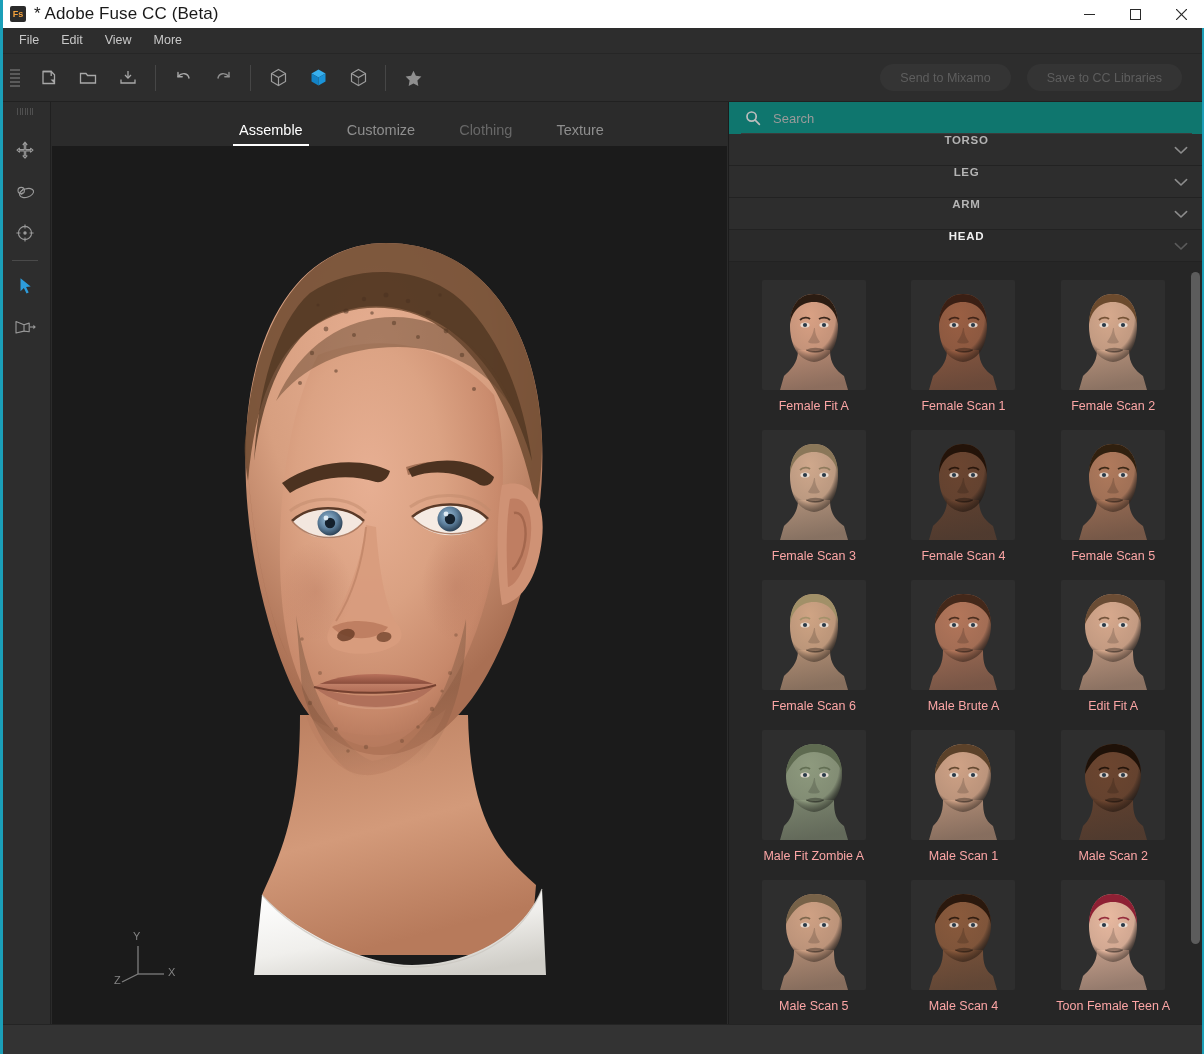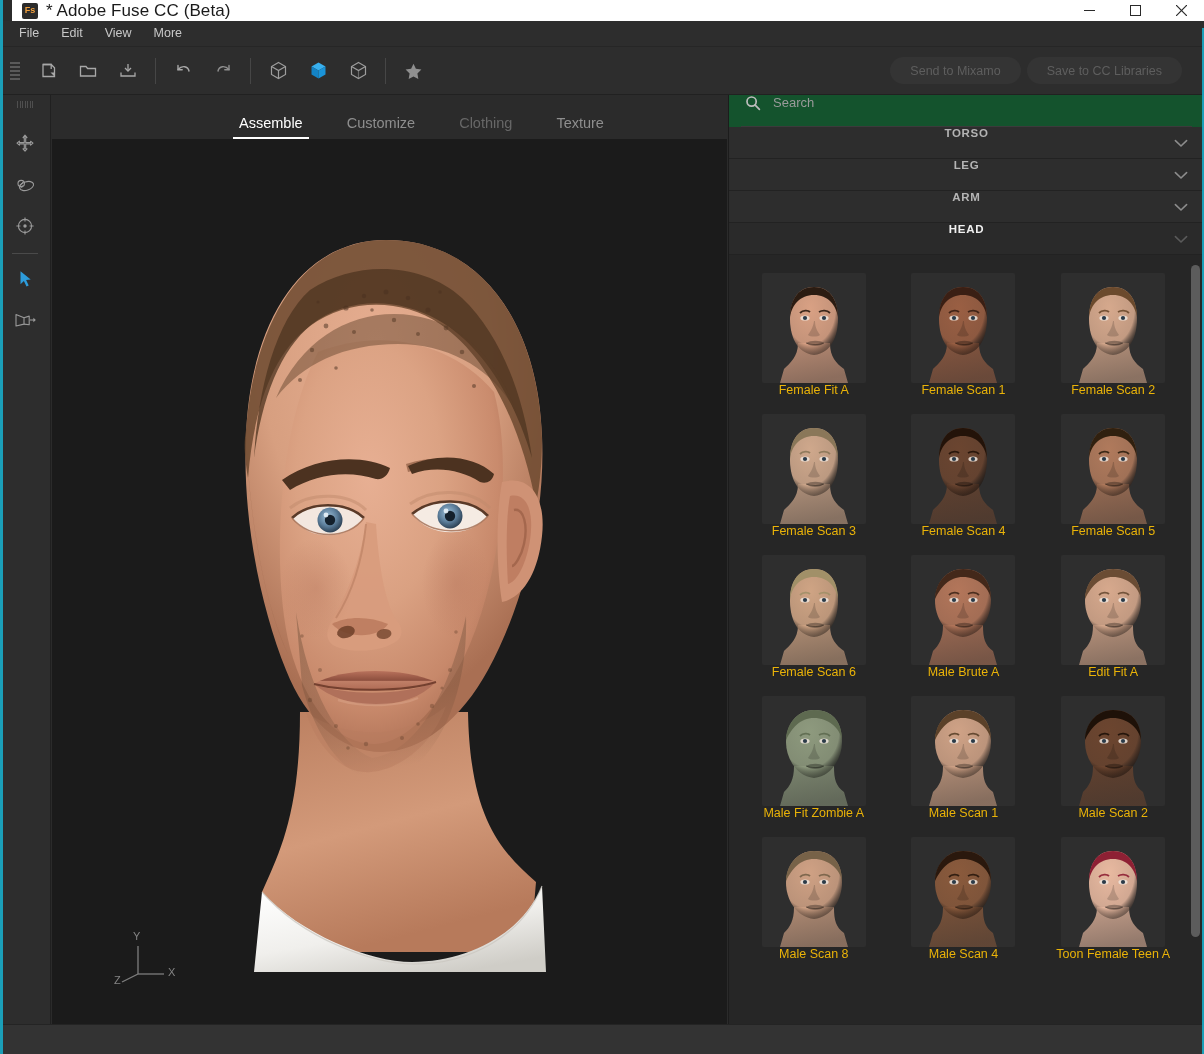--- a/index.html
+++ b/index.html
@@ -19,23 +19,23 @@
   .focus-strip {
     position: absolute; left: 0; top: 0; bottom: 0;
     width: 3px; background: #1b9fb8; z-index: 50;
   }
   .focus-strip-right {
     position: absolute; right: 0; top: 28px; bottom: 0;
     width: 2px; background: #1b9fb8; z-index: 50;
   }
   
   .titlebar {
-    height: 21px; background: #ffffff;
+    height: 28px; background: #ffffff;
     display: flex; align-items: center;
-    flex: none; position: relative; z-index: 40; margin-left: 12px;
+    flex: none; position: relative; z-index: 40;
   }
   .title-icon {
     width: 16px; height: 16px; margin-left: 10px; margin-right: 8px;
     background: #2b2b2b; border-radius: 2px;
     display: flex; align-items: center; justify-content: center;
     font-size: 9px; font-weight: bold; color: #f2a03d;
     font-family: "Liberation Sans", sans-serif; line-height: 1;
   }
   .title-text { font-size: 17px; color: #1a1a1a; letter-spacing: .1px; }
   .win-btns { margin-left: auto; display: flex; height: 28px; }
@@ -61,21 +61,21 @@
   .tb-grip {
     width: 10px; height: 22px; margin-right: 8px;
     display: flex; flex-direction: column; justify-content: center; gap: 2px;
   }
   .tb-grip i { display: block; height: 2px; background: #5a5a5a; width: 10px; }
   .tb-btn {
     width: 40px; height: 34px; display: flex; align-items: center;
     justify-content: center; color: #a8a8a8;
   }
   .tb-sep { width: 1px; height: 26px; background: #464646; margin: 0 7px; }
-  .tb-right { margin-left: auto; display: flex; gap: 6px; padding-right: 22px; }
+  .tb-right { margin-left: auto; display: flex; gap: 16px; padding-right: 22px; }
   .pill-btn {
     height: 27px; border-radius: 14px; background: #343434;
     color: #5e5e5e; font-size: 12.5px; display: flex; align-items: center;
     justify-content: center; padding: 0 20px; white-space: nowrap;
   }
   
   .body-row { flex: 1; display: flex; min-height: 0; }
   
   .rail {
     width: 51px; background: #2d2d2d; flex: none;
@@ -131,22 +131,22 @@
     position: absolute; font-size: 11px; color: #848484;
     font-family: "Liberation Sans", sans-serif;
   }
   
   .rpanel {
     width: 476px; flex: none; background: #262626;
     display: flex; flex-direction: column; border-left: 1px solid #1c1c1c;
     min-height: 0;
   }
   .search-row {
-    height: 32px; flex: none; display: flex; align-items: flex-start;
-    padding: 0 14px 0 16px; background: #14532d; position: relative;
+    height: 32px; flex: none; display: flex; align-items: center;
+    padding: 0 14px 0 16px; background: #0f766e; position: relative;
   }
   .search-row:after {
     content:""; position:absolute; left:12px; right:12px; bottom:0;
     height:1px; background:#3b3b3b;
   }
   .search-icon { color: #bdbdbd; margin-right: 12px; display:flex; }
   .search-input {
     flex: 1; background: transparent; border: 0; outline: 0;
     color: #d6d6d6; font-size: 13px; font-family: "Liberation Sans", sans-serif;
   }
@@ -171,21 +171,21 @@
   .cell {
     display: flex; flex-direction: column; align-items: center;
     padding-bottom: 16px;
   }
   .thumb {
     width: 104px; height: 110px; background: #2e2e2e;
     border-radius: 2px; position: relative; overflow: hidden;
     display: flex; align-items: flex-end; justify-content: center;
   }
   .cell-label {
-    font-size: 12.5px; color: #eab308;
+    margin-top: 9px; font-size: 12.5px; color: #fca5a5;
     text-align: center; line-height: 1.2; white-space: nowrap;
   }
   
   .vscroll {
     position: absolute; right: 4px; top: 10px; width: 9px;
     background: transparent;
   }
   .vthumb {
     width: 9px; border-radius: 5px; background: #5c5c5c;
   }
@@ -1001,21 +1001,21 @@
                   <ellipse cx="62" cy="45" rx="4.6" ry="2.6" fill="#f0e6de" opacity="0.85"></ellipse>
                   <circle cx="43" cy="45" r="2.1" fill="#2a3a48"></circle>
                   <circle cx="62" cy="45" r="2.1" fill="#2a3a48"></circle>
                   <path d="M38 40 C41 37 46 37 48 39" fill="none" stroke="#776248" stroke-width="1.8" opacity="0.9"></path>
                   <path d="M57 39 C60 37 65 37 68 40" fill="none" stroke="#776248" stroke-width="1.8" opacity="0.9"></path>
                   <path d="M52 48 C51 55 48 59 46 62 C48 64 56 64 58 62 C56 59 53 55 53 48 Z" fill="#000" opacity="0.16"></path>
                   <path d="M44 70 C49 67 58 67 62 70 C58 74 48 74 44 70 Z" fill="#000" opacity="0.3"></path>
                   <path d="M44 70 C49 72 58 72 62 70" fill="none" stroke="#000" stroke-width="1" opacity="0.35"></path>
                 </svg>
               </div>
-              <div class="cell-label">Male Scan 8</div>
+              <div class="cell-label">Male Scan 5</div>
             </div>
             <div class="cell">
               <div class="thumb">
                 <svg viewBox="0 0 104 110" width="104" height="110">
                   <defs>
                     <radialGradient id="skg13" cx="42%" cy="32%" r="75%">
                       <stop offset="0%" stop-color="#8a5a3c" stop-opacity="1"></stop>
                       <stop offset="70%" stop-color="#8a5a3c" stop-opacity="0.88"></stop>
                       <stop offset="100%" stop-color="#000" stop-opacity="0.45"></stop>
                     </radialGradient>

